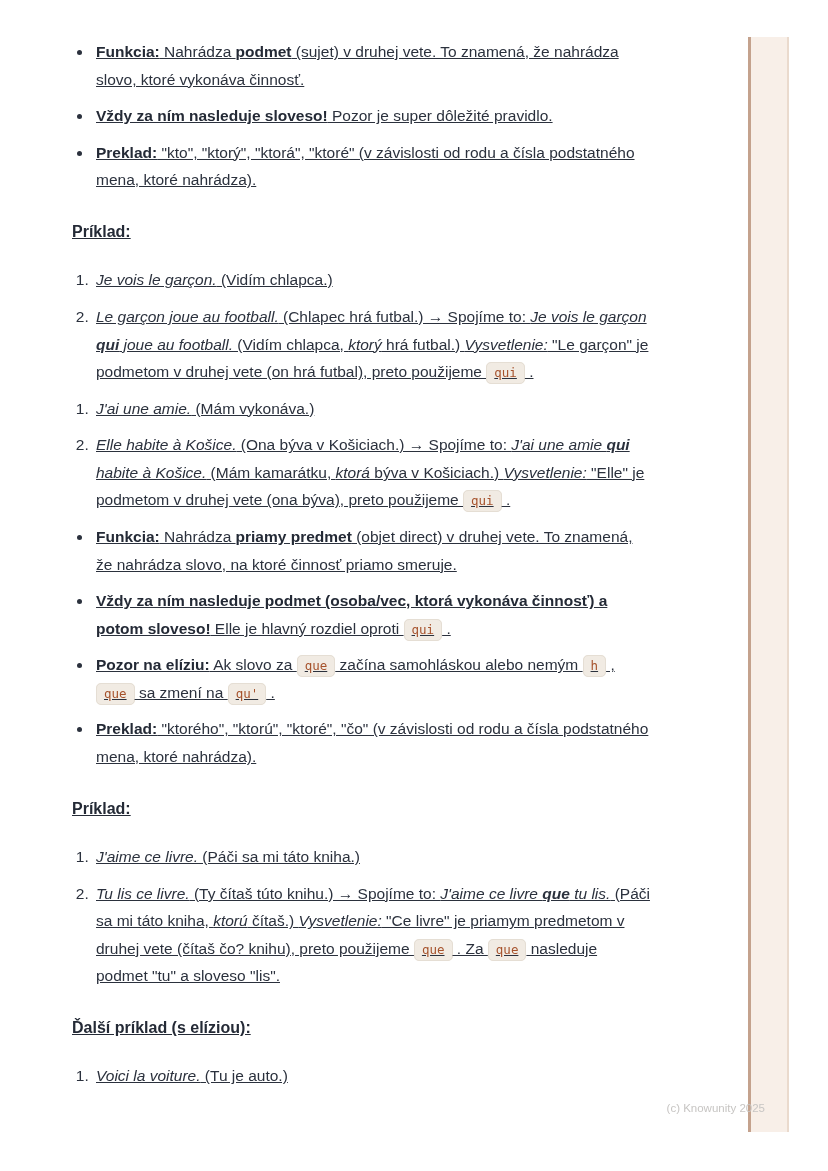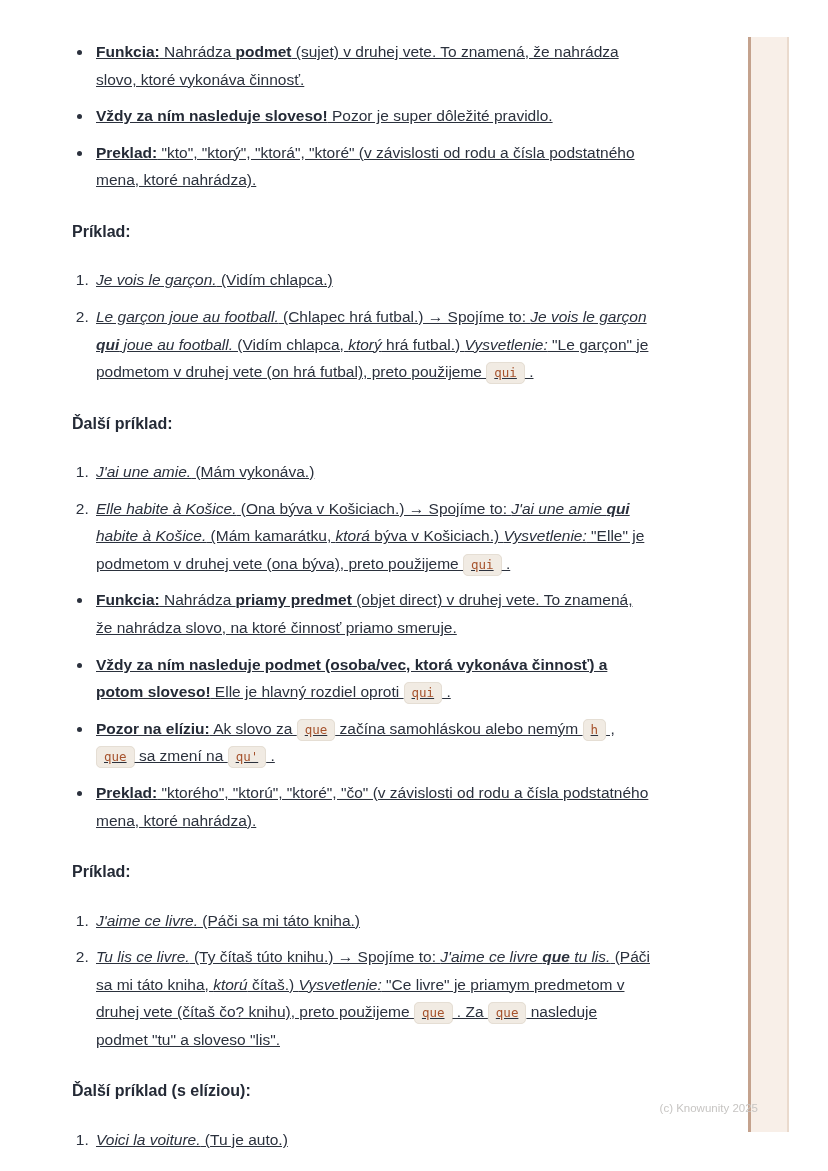--- a/index.html
+++ b/index.html
@@ -26,20 +26,21 @@
     margin-bottom:9px;
     padding-left:3px;
     text-decoration:underline;
   }
   .doc-content li::marker { color:#2b313d; }
   h3 {
     font-size:16px;
     font-weight:700;
     color:#242a36;
     margin:24px 0 20px 0;
+    text-decoration:underline;
   }
   h2 {
     font-size:25px;
     font-weight:700;
     color:#ec8a28;
     margin:20px 0 22px 0;
     letter-spacing:-0.2px;
   }
   .b { font-weight:700; color:#242a36; }
   .i { font-style:italic; }
@@ -59,42 +60,41 @@
     left:748px; top:37px;
     width:36px; height:1095px;
     background:#f8efe8;
     border-left:3px solid #c4a28d;
     border-right:2px solid #eadacd;
     z-index:1;
   }
   .watermark {
     position:absolute;
     top:1102px;
-    right:70px;
+    right:63px;
     font-size:11.5px;
     color:#c7c5c3;
     z-index:2;
     white-space:nowrap;
   }
 </style>
 </head>
 <body>
 
 <div class="doc-content" id="doc-content">
     <ul>
       <li><span class="b">Funkcia:</span><span> Nahrádza </span><span class="b">podmet</span><span> (sujet) v druhej vete. To znamená, že nahrádza slovo, ktoré vykonáva činnosť.</span></li>
       <li><span class="b">Vždy za ním nasleduje sloveso!</span><span> Pozor je super dôležité pravidlo.</span></li>
       <li><span class="b">Preklad:</span><span> "kto", "ktorý", "ktorá", "ktoré" (v závislosti od rodu a čísla podstatného mena, ktoré nahrádza).</span></li>
     </ul>
     <h3>Príklad:</h3>
     <ol>
       <li><span class="i">Je vois le garçon.</span><span> (Vidím chlapca.)</span></li>
       <li><span class="i">Le garçon joue au football.</span><span> (Chlapec hrá futbal.) → Spojíme to: </span><span class="i">Je vois le garçon </span><span class="b i">qui</span><span class="i"> joue au football.</span><span> (Vidím chlapca, </span><span class="i">ktorý</span><span> hrá futbal.) </span><span class="i">Vysvetlenie:</span><span> "Le garçon" je podmetom v druhej vete (on hrá futbal), preto použijeme </span><code class="chip">qui</code><span> .</span></li>
     </ol>
-    <h3>Ďalší príklad:</h3>
     <ol>
       <li><span class="i">J'ai une amie.</span><span> (Mám vykonáva.)</span></li>
       <li><span class="i">Elle habite à Košice.</span><span> (Ona býva v Košiciach.) → Spojíme to: </span><span class="i">J'ai une amie </span><span class="b i">qui</span><span class="i"> habite à Košice.</span><span> (Mám kamarátku, </span><span class="i">ktorá</span><span> býva v Košiciach.) </span><span class="i">Vysvetlenie:</span><span> "Elle" je podmetom v druhej vete (ona býva), preto použijeme </span><code class="chip">qui</code><span> .</span></li>
     </ol>
     <ul>
       <li><span class="b">Funkcia:</span><span> Nahrádza </span><span class="b">priamy predmet</span><span> (objet direct) v druhej vete. To znamená, že nahrádza slovo, na ktoré činnosť priamo smeruje.</span></li>
       <li><span class="b">Vždy za ním nasleduje podmet (osoba/vec, ktorá vykonáva činnosť) a potom sloveso!</span><span> Elle je hlavný rozdiel oproti </span><code class="chip">qui</code><span> .</span></li>
       <li><span class="b">Pozor na elíziu:</span><span> Ak slovo za </span><code class="chip">que</code><span> začína samohláskou alebo nemým </span><code class="chip">h</code><span> , </span><code class="chip">que</code><span> sa zmení na </span><code class="chip">qu'</code><span> .</span></li>
       <li><span class="b">Preklad:</span><span> "ktorého", "ktorú", "ktoré", "čo" (v závislosti od rodu a čísla podstatného mena, ktoré nahrádza).</span></li>
     </ul>

